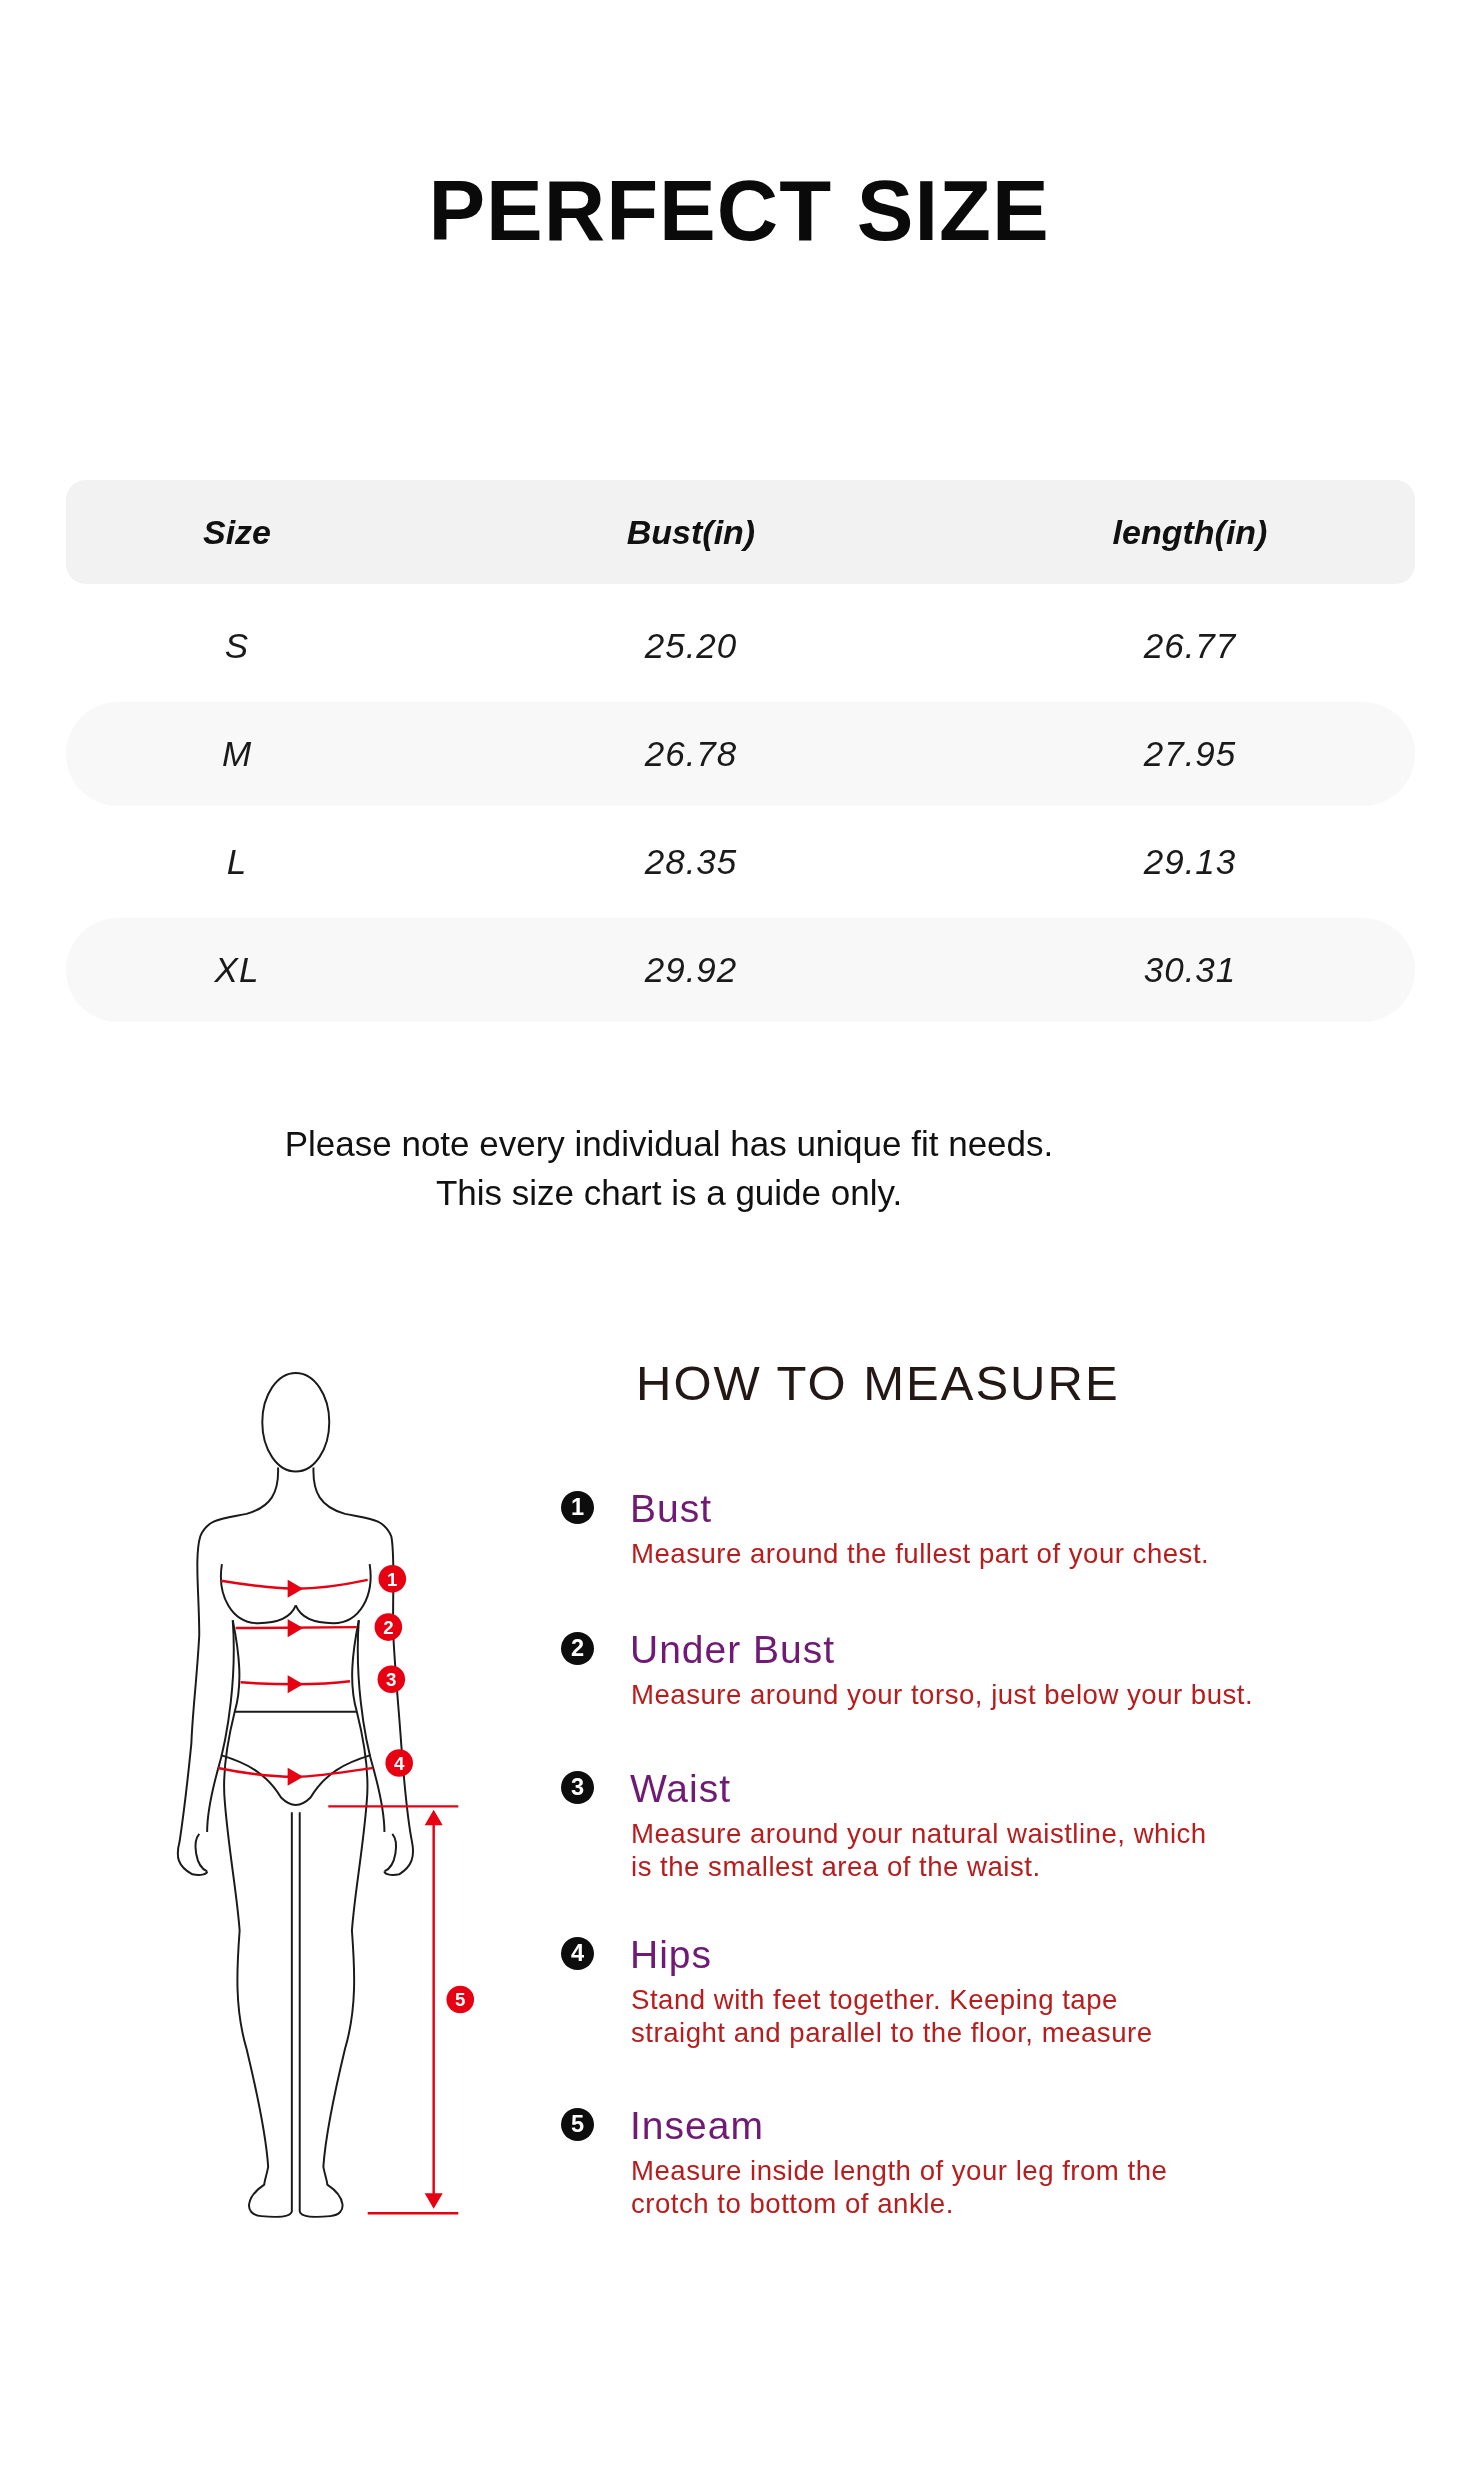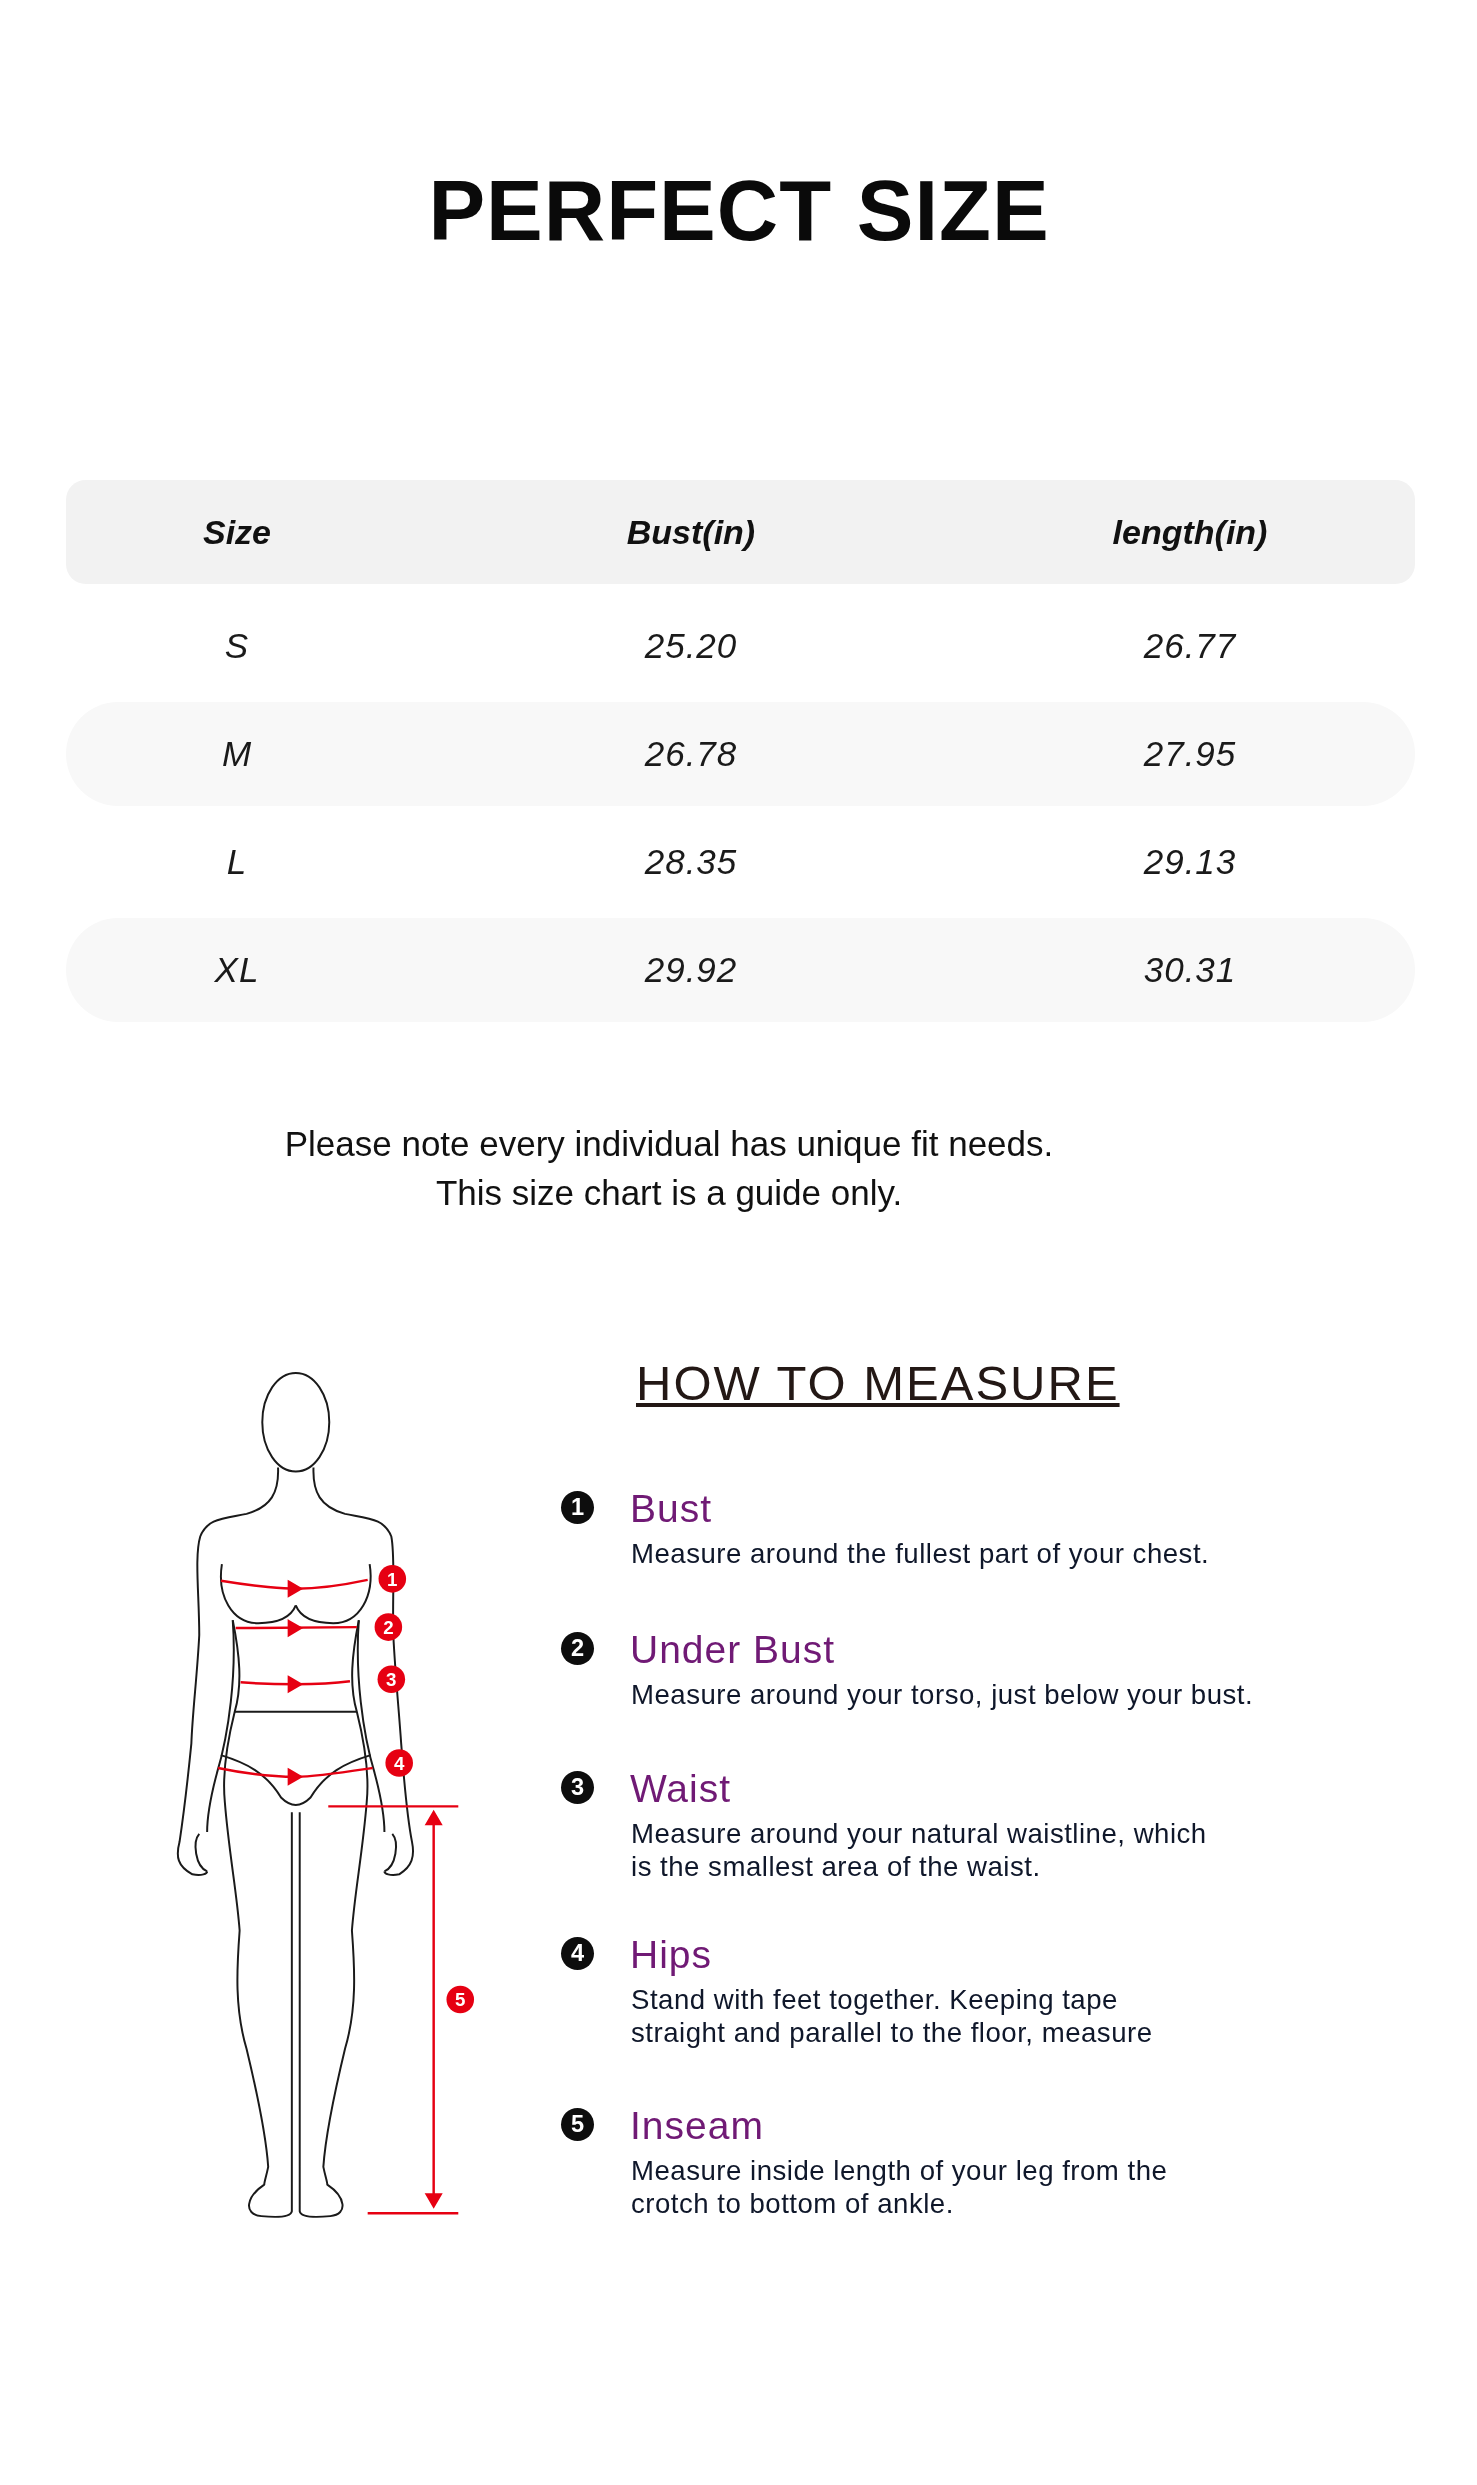--- a/index.html
+++ b/index.html
@@ -14,26 +14,26 @@
   .row.alt { background: #f8f8f8; }
   .row.first { margin-top: 9.9px; }
   .cell { position: absolute; top: 0; height: 100%; display: flex; align-items: center; justify-content: center;
           width: 296px; transform: translateX(-50%); font-size: 35px; }
   .thead .cell { font-weight: bold; font-size: 34px; color: #111; }
   .row .cell { font-weight: normal; color: #1a1a1a; letter-spacing: 1px; }
   .c1 { left: 171px; } .c2 { left: 625px; } .c3 { left: 1124px; }
   .note { position: absolute; left: 0; width: 1338px; top: 1119px; text-align: center;
           font-size: 35px; line-height: 49px; color: #111; }
   .note div { display: block; }
-  .measure-title { position: absolute; left: 636px; top: 1355px; font-size: 49px; letter-spacing: 2px; color: #231815; text-decoration: underline; }
+  .measure-title { position: absolute; left: 636px; top: 1355px; font-size: 49px; letter-spacing: 2px; color: #231815; }
   .step { position: absolute; left: 561px; width: 788px; }
   .step-num { position: absolute; left: 0; top: 3.9px; width: 33px; height: 33px; border-radius: 50%; background: #0d0d0d;
               color: #fff; font-weight: bold; font-size: 23.6px; line-height: 33px; text-align: center; }
   .step-name { position: absolute; left: 69px; top: 0; font-size: 39px; color: #701a75; line-height: 43px; letter-spacing: 1px; }
-  .step-desc { position: absolute; left: 70px; top: 51px; width: 709px; font-size: 27.6px; line-height: 32.5px; color: #0f172a; letter-spacing: 0.5px; }
+  .step-desc { position: absolute; left: 70px; top: 51px; width: 709px; font-size: 27.6px; line-height: 32.5px; color: #b91c1c; letter-spacing: 0.5px; }
   .step-desc div { display: block; }
   .figure { position: absolute; left: 0; top: 0; width: 1478px; height: 2485px; pointer-events: none; }
 </style>
 </head>
 <body>
 
 <h1 class="title" style="margin:0;">
   <div>PERFECT SIZE</div>
 </h1>
 

